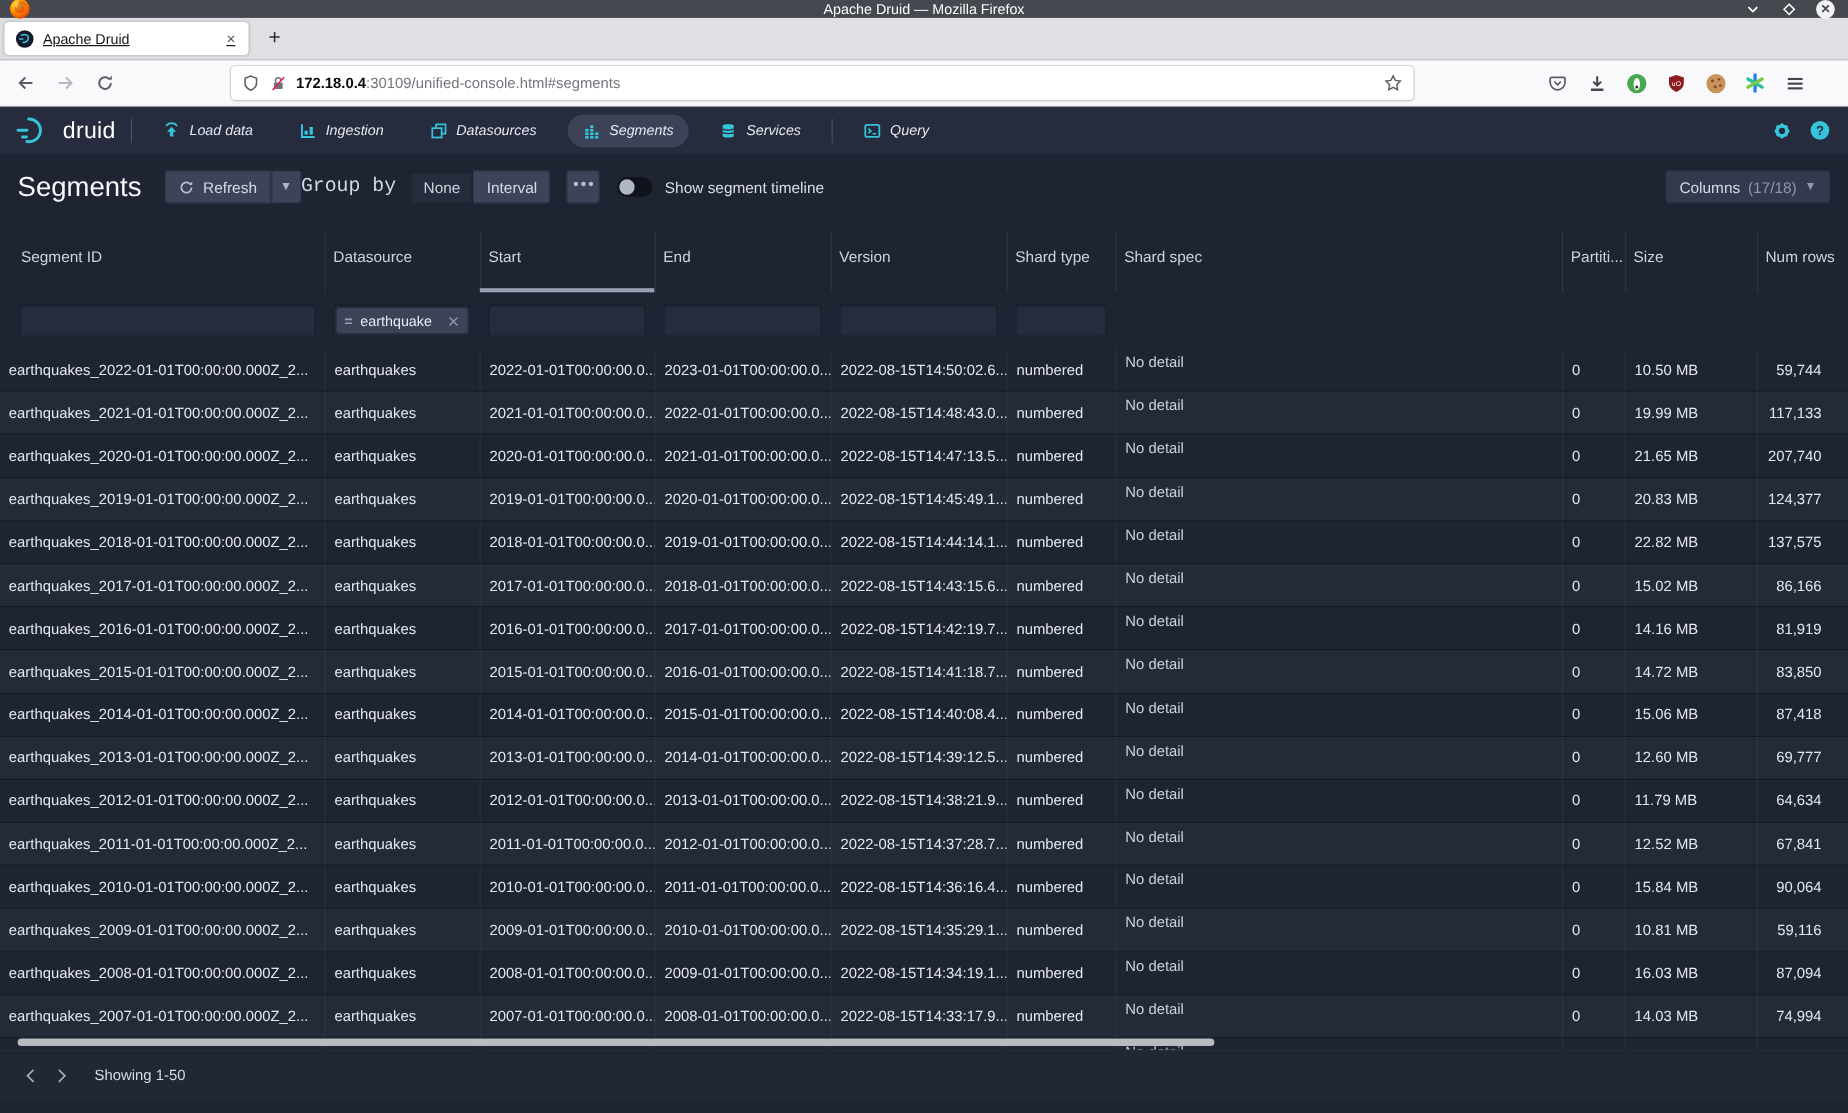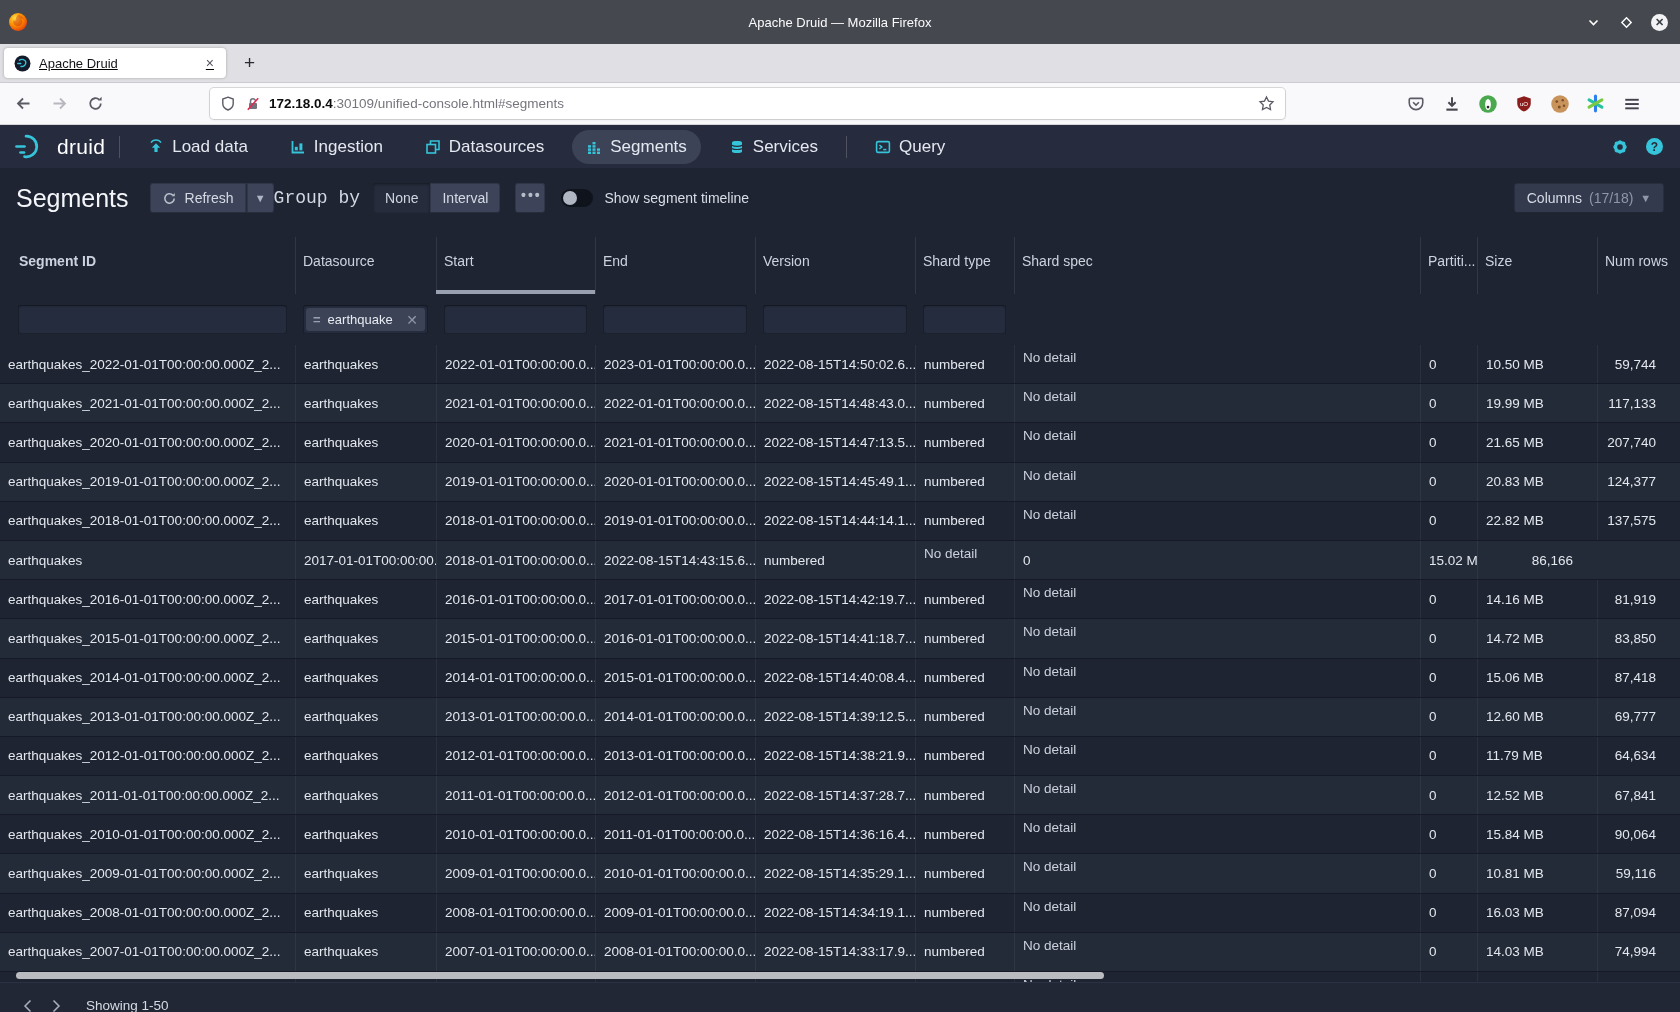--- a/index.html
+++ b/index.html
@@ -1,21 +1,21 @@
 <!DOCTYPE html>
 <html><head>
 <meta charset="utf-8">
 <style>
   * { box-sizing: border-box; margin: 0; padding: 0; }
   html,body { width:1680px; height:1012px; overflow:hidden; background:#1f2433;
               font-family:"Liberation Sans", sans-serif; }
   .page { position:relative; width:1680px; height:1012px; background:#1f2433; }
 
   
-  .titlebar { height:44px; background:#45494f; display:flex; align-items:center;
+  .titlebar { height:16px; background:#45494f; display:flex; align-items:center;
               position:relative; color:#fbfbfe; }
   .fx-logo { margin-left:8px; width:20px; height:20px; }
   .win-title { position:absolute; left:0; right:0; text-align:center; font-size:13px;
                color:#fbfbfe; pointer-events:none; }
   .win-controls { margin-left:auto; display:flex; align-items:center; gap:17px; margin-right:12px; z-index:2; }
   .win-btn { width:16px; height:16px; display:flex; align-items:center; justify-content:center; cursor:default; }
   .close-circle { width:17px; height:17px; border-radius:50%; background:#f3f3f5; color:#3e4249;
                   font-size:11px; font-weight:bold; display:flex; align-items:center; justify-content:center; }
 
   
@@ -40,21 +40,21 @@
   .ext-icons { margin-left:118px; display:flex; align-items:center; gap:11px; }
   .ext { width:25px; height:25px; display:flex; align-items:center; justify-content:center; }
 
   
   .druidnav { height:43px; background:#262b3d; display:flex; align-items:center; }
   .brand { display:flex; align-items:center; gap:7px; margin-left:14px; }
   .brand-name { color:#ffffff; font-size:21px; letter-spacing:.3px; }
   .navsep { width:1px; height:22px; background:rgba(255,255,255,.18); margin:0 14px; }
   .nav-items { display:flex; align-items:center; gap:14px; }
   .nav-item { display:flex; align-items:center; gap:8px; padding:7px 14px; border-radius:17px;
-              color:#e4e8f0; font-size:17px; cursor:pointer; }
+              color:#e4e8f0; font-size:13px; cursor:pointer;font-style:italic; }
   .nav-item.active { background:#3c4356; }
   .nav-right { margin-left:auto; display:flex; align-items:center; gap:17px; margin-right:17px; }
   .help-circle { width:17px; height:17px; border-radius:50%; background:#35c4da; color:#262b3d;
                  font-size:12px; font-weight:bold; display:flex; align-items:center; justify-content:center; }
 
   
   .vheader { height:60px; display:flex; align-items:center; padding:0 16px; }
   .vtitle { font-size:25px; color:#f4f6fa; font-weight:500; }
   .btn { height:30px; background:#3d4459; border-radius:3px; color:#d5dae4; font-size:14px;
          display:flex; align-items:center; justify-content:center; padding:0 12px; cursor:pointer;
@@ -74,21 +74,21 @@
   .switch .knob { position:absolute; left:2px; top:2px; width:14px; height:14px; border-radius:50%; background:#b0b7c3; }
   .switch-label { margin-left:11px; font-size:14px; color:#d9dee8; }
   .columns-btn { margin-left:auto; width:150px; gap:7px; background:#333a4d; }
   .col-count { color:#8f97a9; }
 
   
   .grid { display:grid; grid-template-columns:295px 141px 159px 160px 160px 99px 406px 57px 120px minmax(0,1fr); width:1680px; }
   .ghead { height:66px; align-items:center; }
   .ghead .cell { position:relative; height:66px; display:flex; align-items:center; padding-left:8px;
                  font-size:14px; color:#cdd3de; white-space:nowrap; overflow:hidden; }
-  .ghead .cell.seg { padding-left:19px;font-weight:bold; }
+  .ghead .cell.seg { padding-left:19px; }
   .ghead .cell + .cell::before { content:''; position:absolute; left:0; top:9px; bottom:0;
                                  width:1px; background:rgba(255,255,255,.09); }
   .ghead .sorted::after { content:''; position:absolute; left:0; right:0; bottom:0; height:4px; background:#99a1b1; }
 
   .frow { height:51px; }
   .fbox { margin:11px 8px 0 8px; height:29px; background:#252c3d; border-radius:3px;
           box-shadow:inset 0 0 0 1px rgba(0,0,0,.22), inset 0 1px 2px rgba(0,0,0,.35); }
   .c0 .fbox { margin-left:18px; }
   .chipbox { display:flex; align-items:center; padding:3px; }
   .chip { height:23px; flex:1; background:#3c4356; border-radius:3px; display:flex; align-items:center;
@@ -458,20 +458,21 @@
           <div class="cell c2">2018-01-01T00:00:00.0...</div>
           <div class="cell c3">2019-01-01T00:00:00.0...</div>
           <div class="cell c4">2022-08-15T14:44:14.1...</div>
           <div class="cell c5">numbered</div>
           <div class="cell c6 top">No detail</div>
           <div class="cell c7">0</div>
           <div class="cell c8">22.82 MB</div>
           <div class="cell c9 num">137,575</div>
         </div>
         <div class="grid trow">
+          <div class="cell c0 seg">earthquakes_2017-01-01T00:00:00.000Z_2...</div>
           <div class="cell c1">earthquakes</div>
           <div class="cell c2">2017-01-01T00:00:00.0...</div>
           <div class="cell c3">2018-01-01T00:00:00.0...</div>
           <div class="cell c4">2022-08-15T14:43:15.6...</div>
           <div class="cell c5">numbered</div>
           <div class="cell c6 top">No detail</div>
           <div class="cell c7">0</div>
           <div class="cell c8">15.02 MB</div>
           <div class="cell c9 num">86,166</div>
         </div>

